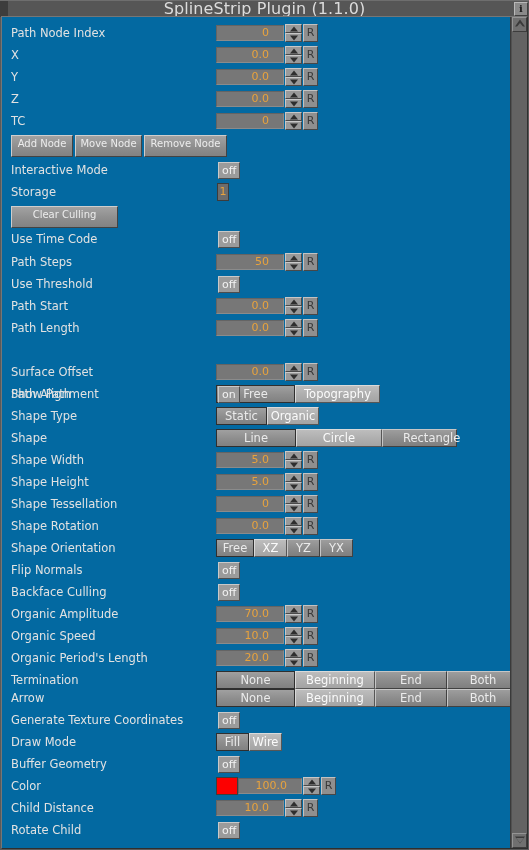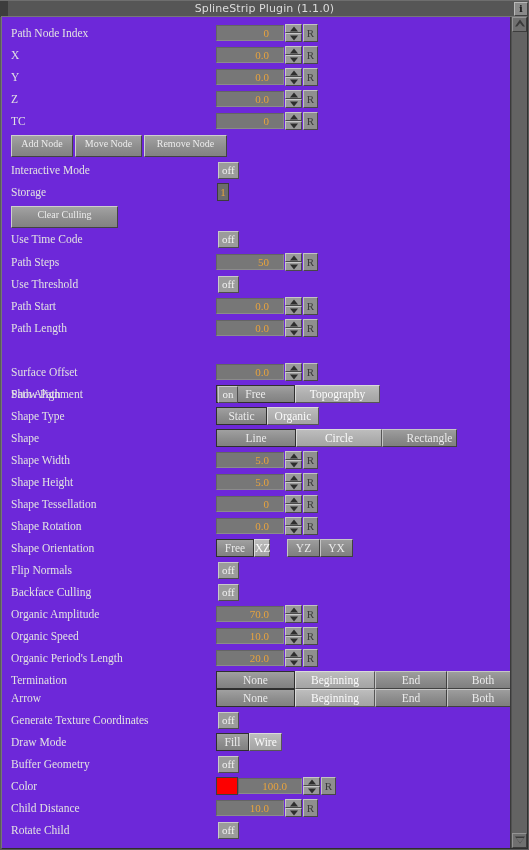--- a/index.html
+++ b/index.html
@@ -38,21 +38,21 @@
     width: 8px; height: 16px;
     background: #3d3d3d;
   }
   .titlebar-title {
     position: absolute;
     left: 0; top: 0;
     width: 529px;
     height: 16px;
     line-height: 16px;
     text-align: center;
-    font-size: 11px;
+    font-size: 16px;
     color: #dcdcdc;
     letter-spacing: 0.1px;
   }
   .info-btn {
     position: absolute;
     right: 1px; top: 1px;
     width: 14px; height: 14px;
     background: #8a8a8a;
     border-top: 1px solid #b9b9b9;
     border-left: 1px solid #b9b9b9;
@@ -66,27 +66,26 @@
     font-family: "DejaVu Serif", "Liberation Serif", serif;
     font-weight: bold;
   }
 
   
   .panel {
     position: absolute;
     left: 1px; top: 16px;
     width: 527px;
     height: 833px;
-    background: #6d28d9;
+    background: #0369a1;
     border-left: 1px solid #767676;
     border-top: 1px solid #767676;
     border-right: 1px solid #2f2f2f;
     border-bottom: 1px solid #2f2f2f;
     box-sizing: border-box;
-    font-family: Liberation Serif, serif;
   }
 
   .content {
     position: absolute;
     left: 0; top: 0;
     width: 508px;
     height: 831px;
     overflow: hidden;
   }
 
@@ -569,21 +568,21 @@
             </div>
             <div class="spin-half bot">
               <div class="tri"></div>
             </div>
           </div>
           <div class="rbtn">R</div>
         </div>
         <div class="row" style="top: 520px;">
           <div class="label">Shape Orientation</div>
           <div class="seg selected" style="left: 214px; width: 38px;">Free</div>
-          <div class="seg lit" style="left: 252px; width: 16px;">XZ</div>
+          <div class="seg lit" style="left: 252px; width: 33px;">XZ</div>
           <div class="seg" style="left: 285px; width: 33px;">YZ</div>
           <div class="seg" style="left: 318px; width: 33px;">YX</div>
         </div>
         <div class="row" style="top: 542px;">
           <div class="label">Flip Normals</div>
           <div class="toggle">off</div>
         </div>
         <div class="row" style="top: 564px;">
           <div class="label">Backface Culling</div>
           <div class="toggle">off</div>

